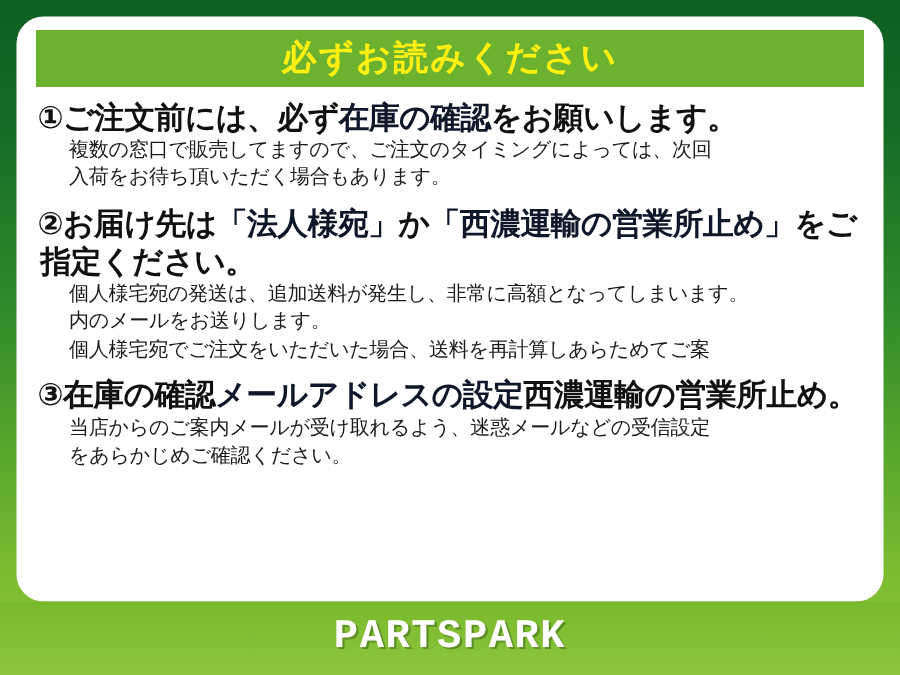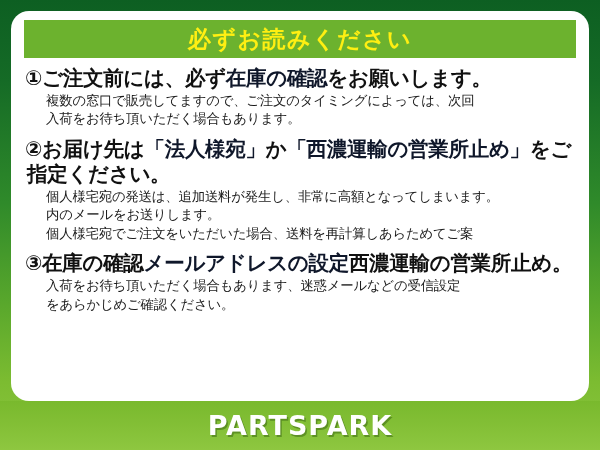--- a/index.html
+++ b/index.html
@@ -115,20 +115,21 @@
   .brand-footer {
     position: absolute;
     left: 0;
     top: 401px;
     width: 600px;
     height: 49px;
     display: flex;
     align-items: center;
     justify-content: center;
     background: linear-gradient(to bottom, #79b92d 0%, #84c037 55%, #8ec740 100%);
+    font-family: Liberation Mono, monospace;
   }
   .brand-text {
     color: #ffffff;
     font-size: 27px;
     font-weight: bold;
     letter-spacing: 1px;
     line-height: 1;
     text-shadow: 1.5px 1.5px 0 rgba(60,105,20,0.55);
   }
 </style>
@@ -155,21 +156,21 @@
           <div class="item-heading wrap"><span class="num">②</span><span>お届け先は</span><span class="hl">「法人様宛」</span><span>か</span><span class="hl">「西濃運輸の営業所止め」</span><span>をご指定ください。</span></div>
           <div class="item-body">
             <div>個人様宅宛の発送は、追加送料が発生し、非常に高額となってしまいます。</div>
             <div>内のメールをお送りします。</div>
             <div>個人様宅宛でご注文をいただいた場合、送料を再計算しあらためてご案</div>
           </div>
         </div>
         <div class="item">
           <div class="item-heading"><span class="num">③</span><span>在庫の確認</span><span class="hl">メールアドレスの設定</span><span>西濃運輸の営業所止め。</span></div>
           <div class="item-body">
-            <div>入荷をお待ち頂いただく場合もあります、迷惑メールなどの受信設定</div>
+            <div>当店からのご案内メールが受け取れるよう、迷惑メールなどの受信設定</div>
             <div>をあらかじめご確認ください。</div>
           </div>
         </div>
       </div>
 
   </div>
 
   <div class="brand-footer">
     <span class="brand-text">PARTSPARK</span>
   </div>

